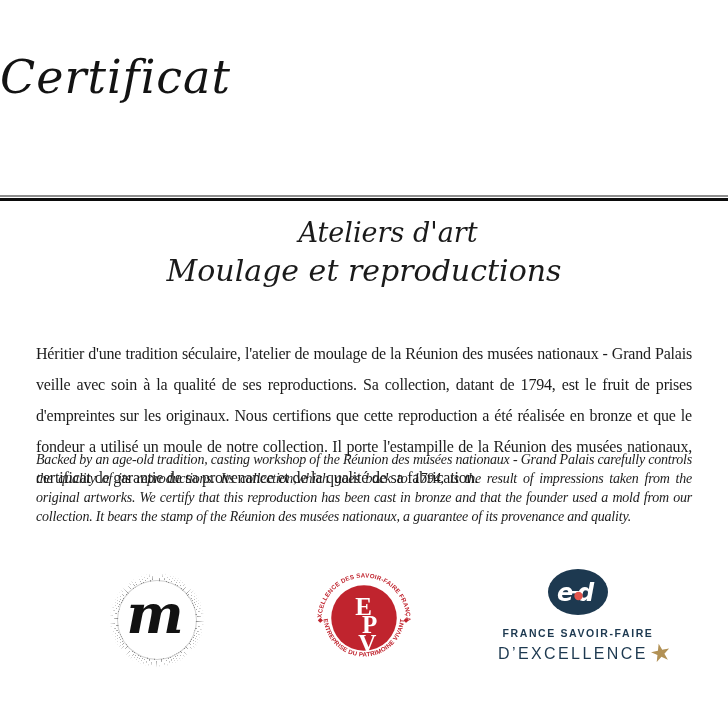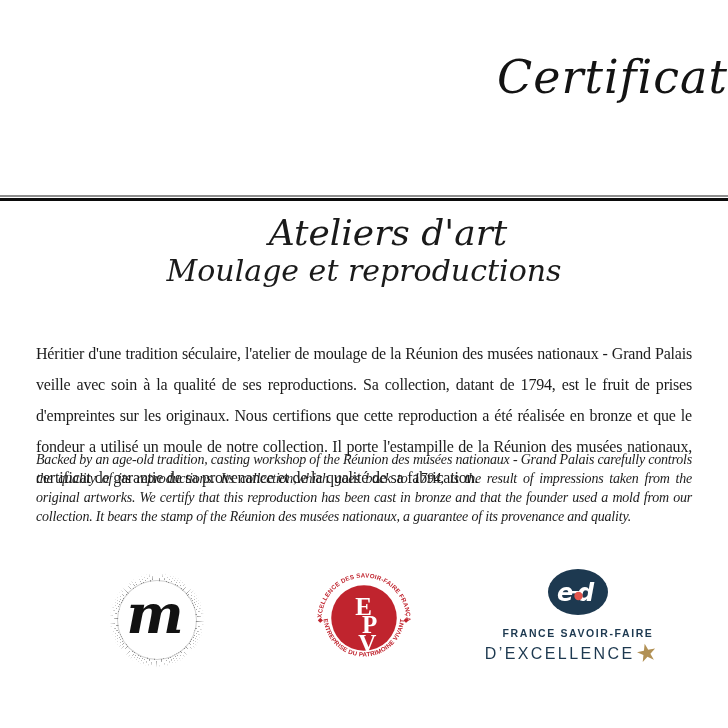--- a/index.html
+++ b/index.html
@@ -1,33 +1,33 @@
 <!DOCTYPE html>
 <html><head>
 <meta charset="utf-8">
 <style>
   html,body{margin:0;padding:0;background:#fff;}
   .page{
     position:relative;width:728px;height:728px;background:#ffffff;
     font-family:"Liberation Serif",serif;color:#111;overflow:hidden;
   }
   
-  .title-block{position:absolute;top:48px;left:0;width:728px;text-align:right;}
+  .title-block{position:absolute;top:48px;left:0;width:728px;text-align:left;}
   .title-line{
     font-family:"DejaVu Serif",serif;font-style:italic;font-weight:400;
     font-size:46px;line-height:58px;color:#131313;letter-spacing:1px;
   }
   
   .divider{position:absolute;top:195px;left:0;width:728px;}
   .rule-thin{height:2px;background:#8d8d8d;}
   .rule-thick{height:3px;background:#0b0b0b;margin-top:1px;}
   
   .subtitle-block{position:absolute;top:215px;left:0;width:728px;text-align:center;}
   .subtitle-line1{
-    font-family:"DejaVu Serif",serif;font-style:italic;font-size:36px;
+    font-family:"DejaVu Serif",serif;font-style:italic;font-size:27px;
     line-height:36px;color:#1a1a1a;padding-left:48px;
   }
   .subtitle-line2{
     font-family:"DejaVu Serif",serif;font-style:italic;font-size:30px;
     line-height:40px;color:#1a1a1a;
   }
   
   .para-fr{
     position:absolute;top:322px;left:36px;width:656px;
     font-family:"Liberation Serif",serif;font-size:16px;line-height:31px;
@@ -54,21 +54,21 @@
     font-family:"DejaVu Serif",serif;font-style:italic;font-weight:700;
     font-size:54px;color:#121212;transform:translate(-2px,-6px);
   }
   .epv-badge{position:absolute;left:311px;top:565px;width:106px;height:106px;}
   .fsfe-badge{position:absolute;left:498px;top:568px;width:160px;text-align:center;}
   .fsfe-line1{
     font-family:"Liberation Sans",sans-serif;font-weight:700;font-size:10.5px;
     letter-spacing:1.6px;color:#1d3950;margin-top:7px;white-space:nowrap;
   }
   .fsfe-line2-row{
-    display:flex;align-items:center;justify-content:flex-end;margin-top:3px;white-space:nowrap;
+    display:flex;align-items:center;justify-content:space-between;margin-top:3px;white-space:nowrap;
   }
   .fsfe-line2{
     font-family:"Liberation Sans",sans-serif;font-weight:400;font-size:16px;
     letter-spacing:2.4px;color:#1d3950;
   }
   .fsfe-star{
     font-size:24px;color:#b29155;line-height:1;margin-left:2px;
     display:inline-block;transform:rotate(-12deg) translateY(-1px);
   }
 </style>

